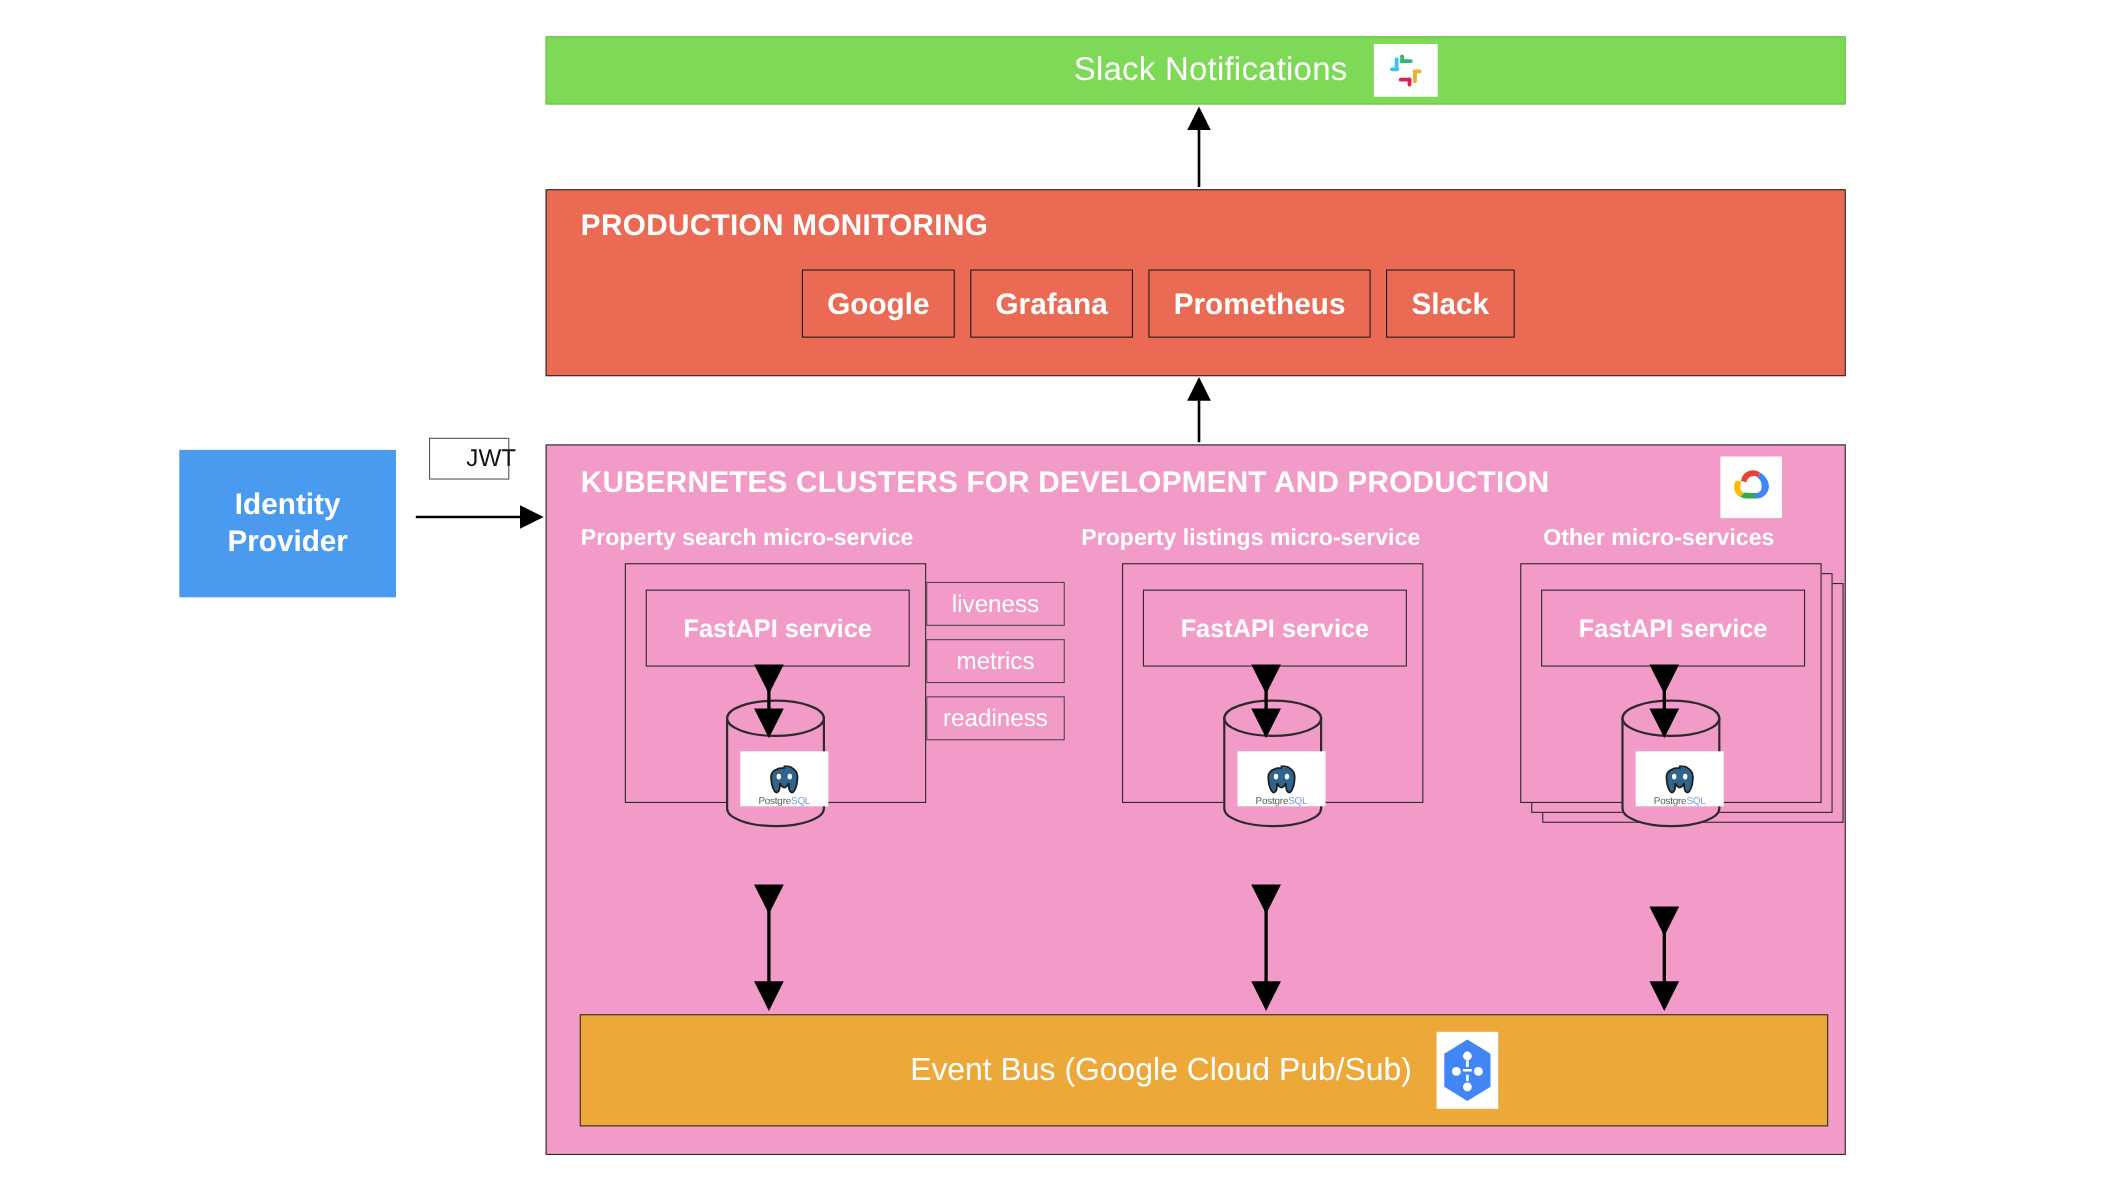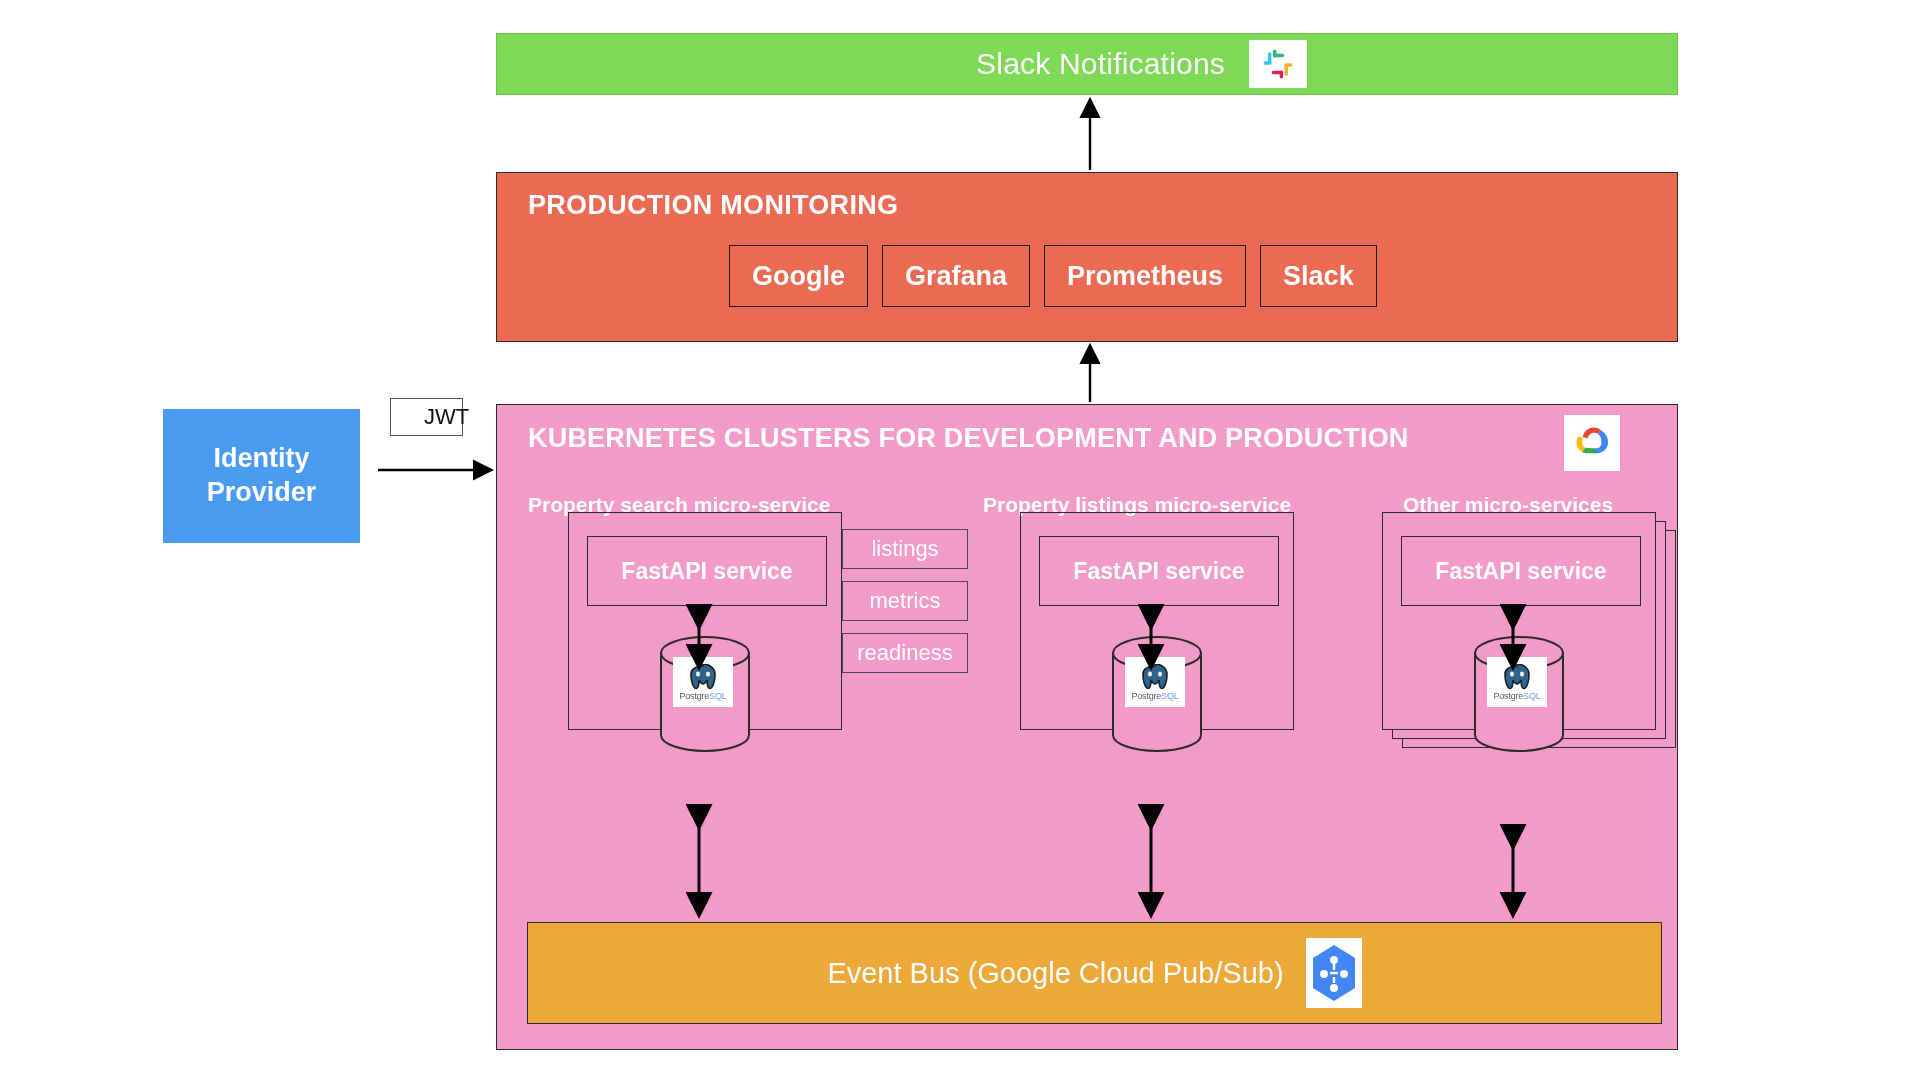--- a/index.html
+++ b/index.html
@@ -133,21 +133,20 @@
     justify-content: center;
   }
 
   
   .col-label {
     position: absolute;
     color: #ffffff;
     font-size: 21px;
     font-weight: bold;
     white-space: nowrap;
-    margin-top: 16px;
   }
 
   
   .svc-frame {
     position: absolute;
     border: 1px solid #2b2b2b;
     background: transparent;
     box-sizing: border-box;
   }
   .svc-shadow {
@@ -186,28 +185,28 @@
   
   .db {
     position: absolute;
     width: 92px;
     height: 118px;
   }
   .db svg { display:block; }
   .pg-logo {
     position: absolute;
     left: 14px;
-    top: 22px;
-    width: 60px;
+    top: 48px;
+    width: 80px;
     height: 50px;
     background: #ffffff;
     display: flex;
     flex-direction: column;
     align-items: center;
-    justify-content: center;
+    justify-content: flex-end;
   }
   .pg-text {
     font-size: 9px;
     letter-spacing: -.2px;
     line-height: 1;
   }
   .pg-text .a { color: #5a5a5a; }
   .pg-text .b { color: #6f9fd8; }
 
   
@@ -344,21 +343,21 @@
       <div class="pg-logo">
         <svg width="34" height="28" viewBox="0 0 34 28" aria-hidden="true">
           <path d="M17 2C10 2 5 5 5 10c0 5 1 10 3 13 1 2 3 2 4 0 1-2 1-5 1-7 1 2 2 4 4 4s3-2 4-4c0 2 0 5 1 7 1 2 3 2 4 0 2-3 3-8 3-13 0-5-5-10-12-10z" fill="#31648C" stroke="#1d1d1d" stroke-width="1.6"></path>
           <ellipse cx="12" cy="10" rx="2" ry="2.6" fill="#ffffff"></ellipse>
           <ellipse cx="22" cy="10" rx="2" ry="2.6" fill="#ffffff"></ellipse>
         </svg>
         <div class="pg-text"><span class="a">Postgre</span><span class="b">SQL</span></div>
       </div>
     </div>
 
-    <div class="probe" style="left:345px; top:124px;">listings</div>
+    <div class="probe" style="left:345px; top:124px;">liveness</div>
     <div class="probe" style="left:345px; top:176px;">metrics</div>
     <div class="probe" style="left:345px; top:228px;">readiness</div>
 
     <div class="svc-frame" style="left:523px; top:107px; width:274px; height:218px;"></div>
     <div class="fastapi-box" style="left:542px; top:131px; width:240px; height:70px;">FastAPI service</div>
     <div class="db" style="left:614px; top:230px;">
       <svg width="92" height="118" viewBox="0 0 92 118" aria-hidden="true">
         <path d="M2 18 L2 100 A44 16 0 0 0 90 100 L90 18 Z" fill="#F29BC8" stroke="#2b2b2b" stroke-width="2"></path>
         <ellipse cx="46" cy="18" rx="44" ry="16" fill="#F29BC8" stroke="#2b2b2b" stroke-width="2"></ellipse>
       </svg>

